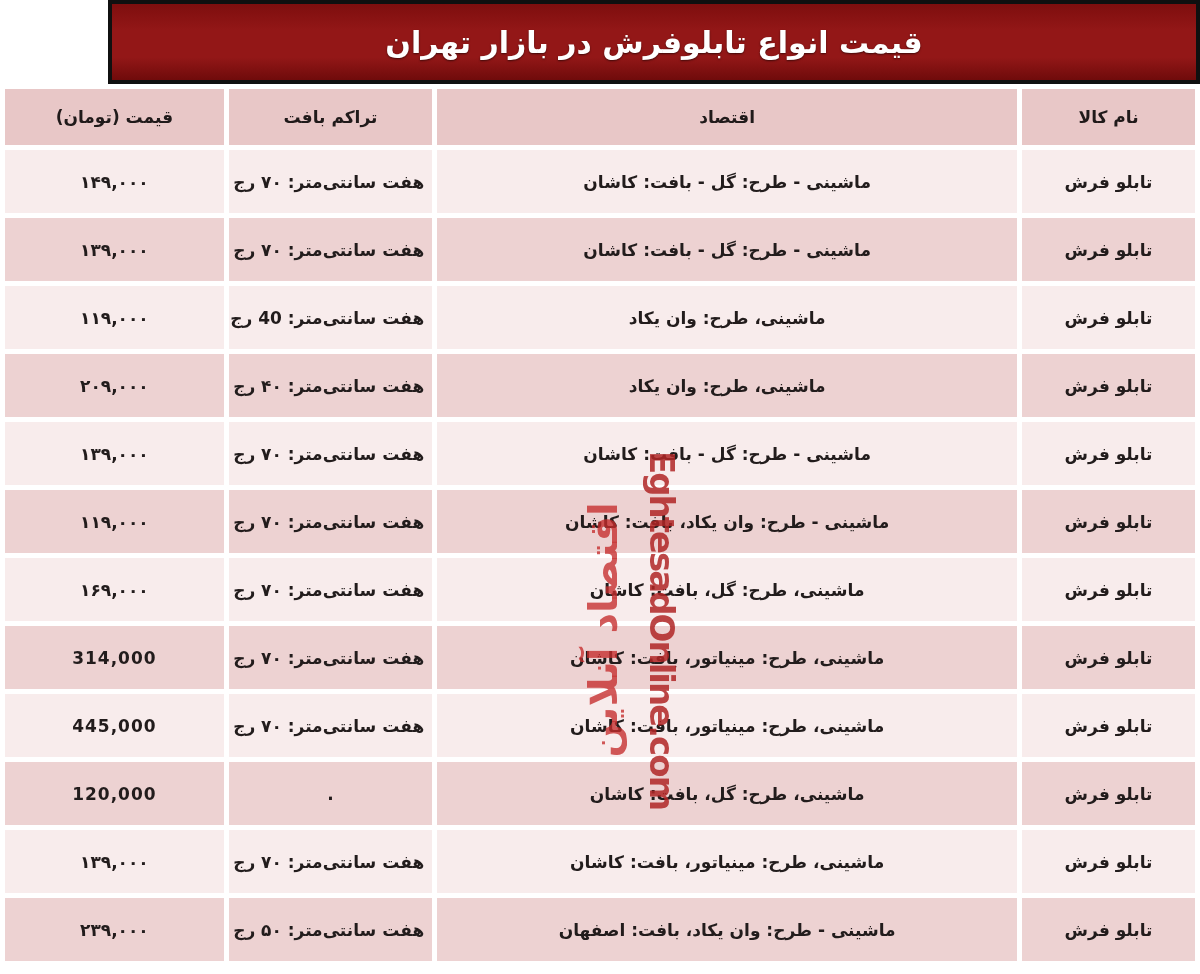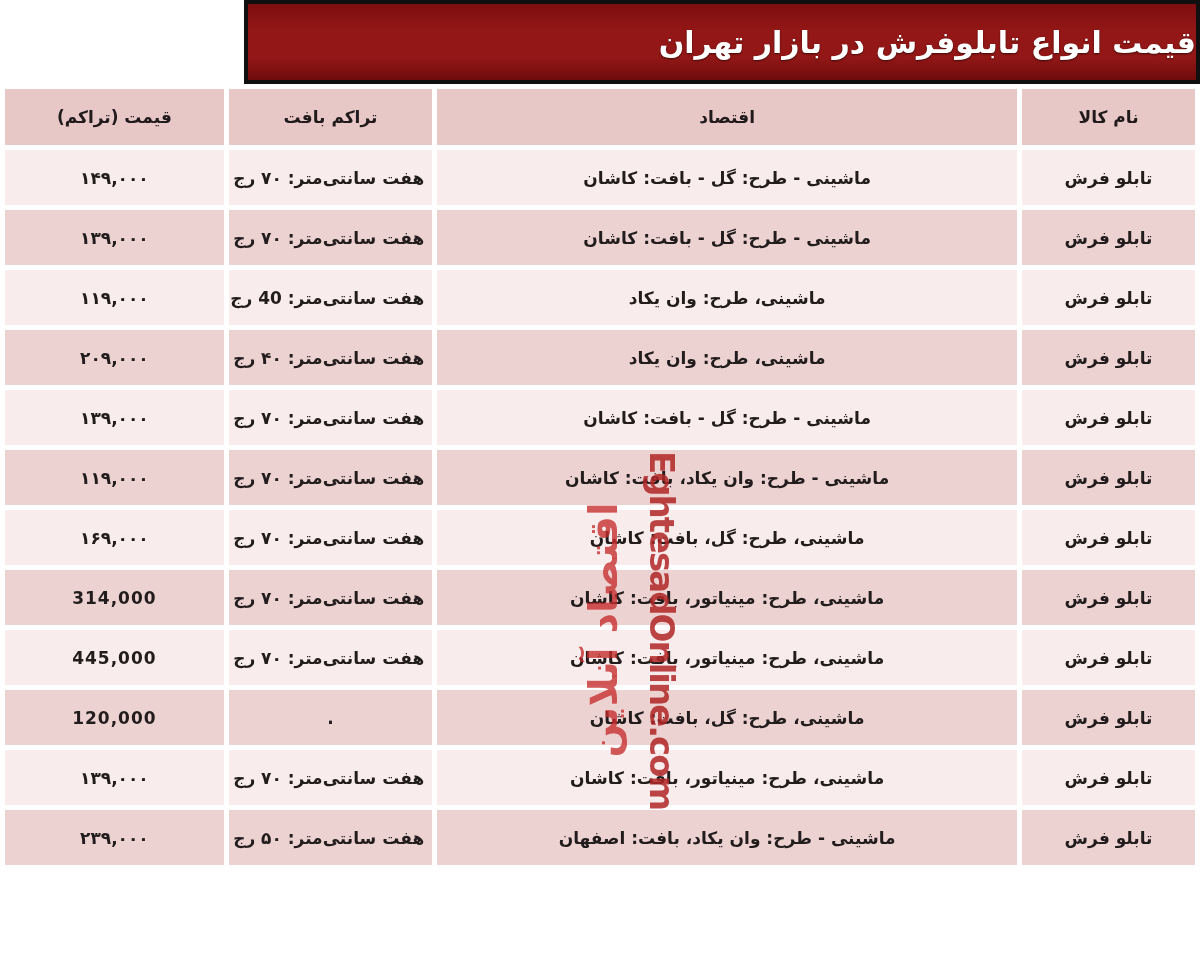--- a/index.html
+++ b/index.html
@@ -1,24 +1,24 @@
 <!DOCTYPE html>
 <html lang="fa" dir="rtl"><head>
 <meta charset="utf-8">
 <style>
   html,body{margin:0;padding:0;background:#ffffff;}
   body{font-family:"DejaVu Sans","Liberation Sans",sans-serif;}
   .page{position:relative;width:1200px;height:974px;background:#ffffff;overflow:hidden;}
 
   
   .title-bar{
-    box-sizing:border-box;width:956px;height:84px;
+    box-sizing:border-box;width:1092px;height:84px;
     background:linear-gradient(180deg,#7e0e0e 0%,#931717 35%,#931717 70%,#6f0b0b 100%);
     border:4px solid #101010;
-    display:flex;align-items:center;justify-content:flex-start;
+    display:flex;align-items:center;justify-content:center;
   }
   .title-bar h1{
     margin:0;color:#ffffff;font-size:30px;font-weight:700;letter-spacing:1px;
     text-shadow:0 1px 2px rgba(0,0,0,.55);
   }
 
   
   table.price-table{
     width:1200px;border-collapse:separate;border-spacing:5px 5px;
     table-layout:fixed;background:#ffffff;
@@ -26,21 +26,21 @@
   col.c-name{width:170px;}
   col.c-desc{width:570px;}
   col.c-density{width:200px;}
   col.c-price{width:215px;}
   .price-table th{
     background:#e8c7c7;color:#201a1a;font-size:17px;font-weight:700;
     height:56px;text-align:center;vertical-align:middle;padding:0 6px;
   }
   .price-table td{
     font-size:17px;font-weight:700;color:#221c1c;
-    height:55px;text-align:center;vertical-align:middle;padding:0 8px;
+    height:63px;text-align:center;vertical-align:middle;padding:0 8px;
     overflow:hidden;white-space:nowrap;
   }
   .price-table tr.row-odd td{background:#f8ecec;}
   .price-table tr.row-even td{background:#edd2d2;}
   .price-table td.cell-price{letter-spacing:1px;}
 
   
   .watermark{position:absolute;top:0;left:0;width:1200px;height:974px;pointer-events:none;}
   .wm-fa{
     position:absolute;left:405px;top:600px;width:410px;height:60px;
@@ -69,21 +69,21 @@
       <col class="c-name">
         <col class="c-desc">
         <col class="c-density">
         <col class="c-price">
     </colgroup>
     <thead>
       <tr>
         <th>نام کالا</th>
         <th>اقتصاد</th>
         <th>تراکم بافت</th>
-        <th>قیمت (تراکم)</th>
+        <th>قیمت (تومان)</th>
       </tr>
     </thead>
     <tbody id="rows-body">
         <tr class="row-odd">
           <td class="cell-name">تابلو فرش</td>
           <td class="cell-description">ماشینی - طرح: گل - بافت: کاشان</td>
           <td class="cell-density">هفت سانتی‌متر: ۷۰ رج</td>
           <td class="cell-price">۱۴۹,۰۰۰</td>
         </tr>
         <tr class="row-even">

